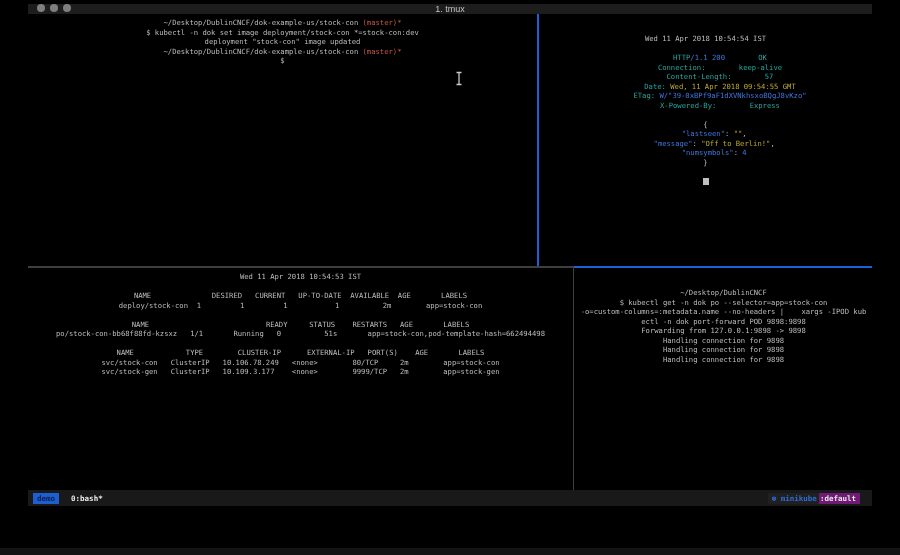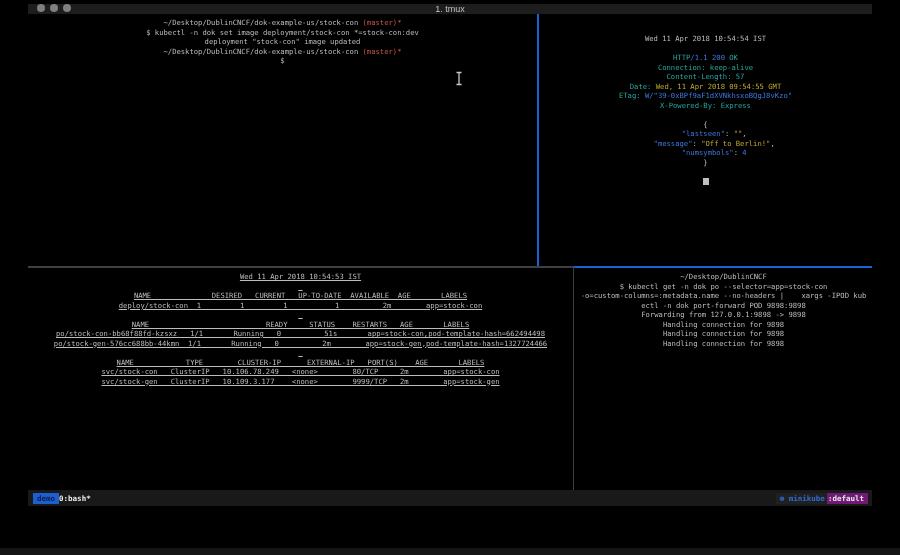--- a/index.html
+++ b/index.html
@@ -16,42 +16,42 @@
   .title-text { position:absolute; left:0; right:0; text-align:center;
                 font-family:"Liberation Sans", sans-serif; font-size:9px; color:#c2c2c2; }
 
   
   .term { position:absolute; left:0; top:14px; width:844px; height:476px; background:#000; }
   .pane { position:absolute; overflow:hidden; padding:4px 5px; font-size:7.2px; line-height:9.5px;
           color:#bdbdbd; }
   .tline { white-space:pre; height:9.5px;text-align:center; }
   .pane-tl { left:0; top:0; width:509px; height:252px; }
   .pane-tr { left:511px; top:16px; width:333px; height:252px; }
-  .pane-bl { left:0; top:254px; width:545px; height:218px;text-decoration:underline; }
-  .pane-br { left:547px; top:254px; width:297px; height:222px; }
+  .pane-bl { left:0; top:254px; width:545px; height:218px; }
+  .pane-br { left:547px; top:270px; width:297px; height:222px; }
   .vdiv-active { position:absolute; left:509px; top:0; width:2px; height:252px; background:#1b62d8; }
   .hdiv-left  { position:absolute; left:0; top:252px; width:546px; height:2px; background:#3f3f3f; }
   .hdiv-right { position:absolute; left:546px; top:252px; width:298px; height:2px; background:#1b62d8; }
   .vdiv-bot   { position:absolute; left:545px; top:254px; width:1px; height:222px; background:#3f3f3f; }
 
   
   .seg-fg { color:#bdbdbd; }
   .seg-red { color:#c75646; }
-  .seg-cyan { color:#27a79f; }
+  .seg-cyan { color:#27a79f;margin-left:29px; }
   .seg-blue { color:#3f77dd; }
   .seg-yellow { color:#bfa930; }
   .seg-cursor { display:inline-block; width:6px; height:7px; background:#bfbfbf;
                 vertical-align:baseline; transform:translateY(1px); }
 
   
   .statusbar { position:absolute; left:0; top:490px; width:844px; height:16px; background:#191919;
-               display:flex; align-items:center; font-size:7.5px; font-weight:bold; }
+               display:flex; align-items:center; font-size:7.5px; font-weight:bold;gap:12px; }
   .session-chip { margin-left:5px; background:#1d5ed1; color:#0b1f4e; padding:1px 4px; }
   .window-item { color:#ececec; }
-  .status-right { margin-left:auto; margin-right:4px; display:flex; align-items:flex-start; }
+  .status-right { margin-left:auto; margin-right:12px; display:flex; align-items:flex-start; }
   .kube-part { background:#202020; color:#2e6bd6; padding:1px 2px 1px 4px; }
   .ns-part { background:#701a75; color:#e8e8e8; padding:1px 4px 1px 1px; }
 
   
   .ibeam { position:absolute; left:455px; top:71px; }
 
   .bottom-strip { position:absolute; left:0; top:548px; width:900px; height:7px; background:#141414; }
 </style>
 </head>
 <body>
@@ -98,21 +98,20 @@
       <div class="hdiv-left"></div>
       <div class="hdiv-right"></div>
       <div class="pane pane-bl">
           <div class="tline"><span class="seg-fg">Wed 11 Apr 2018 10:54:53 IST</span></div>
           <div class="tline">&nbsp;</div>
           <div class="tline"><span class="seg-fg">NAME              DESIRED   CURRENT   UP-TO-DATE  AVAILABLE  AGE       LABELS</span></div>
           <div class="tline"><span class="seg-fg">deploy/stock-con  1         1         1           1          2m        app=stock-con</span></div>
           <div class="tline">&nbsp;</div>
           <div class="tline"><span class="seg-fg">NAME                           READY     STATUS    RESTARTS   AGE       LABELS</span></div>
           <div class="tline"><span class="seg-fg">po/stock-con-bb68f88fd-kzsxz   1/1       Running   0          51s       app=stock-con,pod-template-hash=662494498</span></div>
-          <div class="tline"><span class="seg-fg">po/stock-gen-576cc688bb-44kmn  1/1       Running   0          2m        app=stock-gen,pod-template-hash=1327724466</span></div>
           <div class="tline">&nbsp;</div>
           <div class="tline"><span class="seg-fg">NAME            TYPE        CLUSTER-IP      EXTERNAL-IP   PORT(S)    AGE       LABELS</span></div>
           <div class="tline"><span class="seg-fg">svc/stock-con   ClusterIP   10.106.78.249   &lt;none&gt;        80/TCP     2m        app=stock-con</span></div>
           <div class="tline"><span class="seg-fg">svc/stock-gen   ClusterIP   10.109.3.177    &lt;none&gt;        9999/TCP   2m        app=stock-gen</span></div>
         </div>
       <div class="vdiv-bot"></div>
       <div class="pane pane-br">
           <div class="tline"><span class="seg-fg">~/Desktop/DublinCNCF</span></div>
           <div class="tline"><span class="seg-fg">$ kubectl get -n dok po --selector=app=stock-con</span></div>
           <div class="tline"><span class="seg-fg">-o=custom-columns=:metadata.name --no-headers |    xargs -IPOD kub</span></div>

